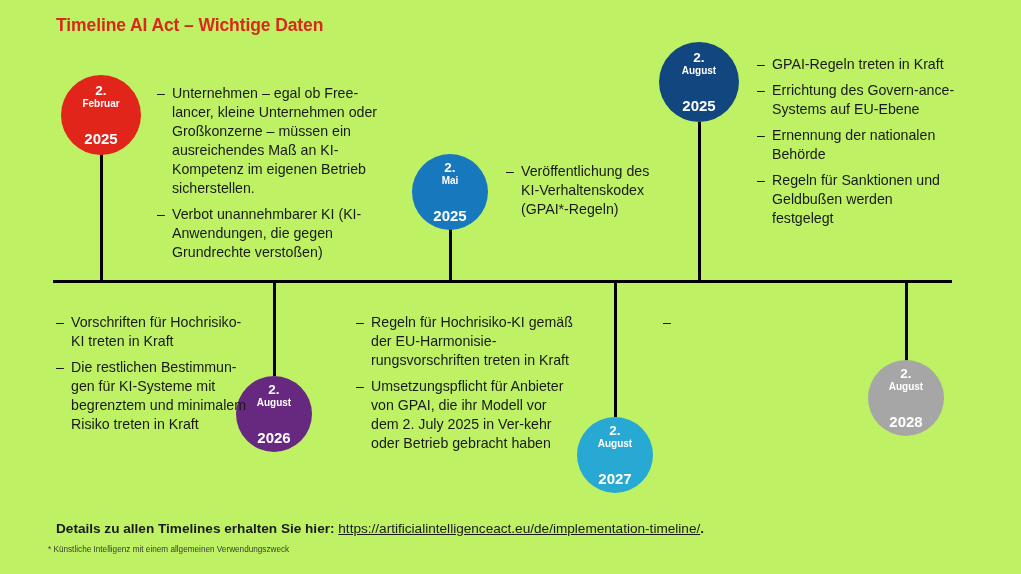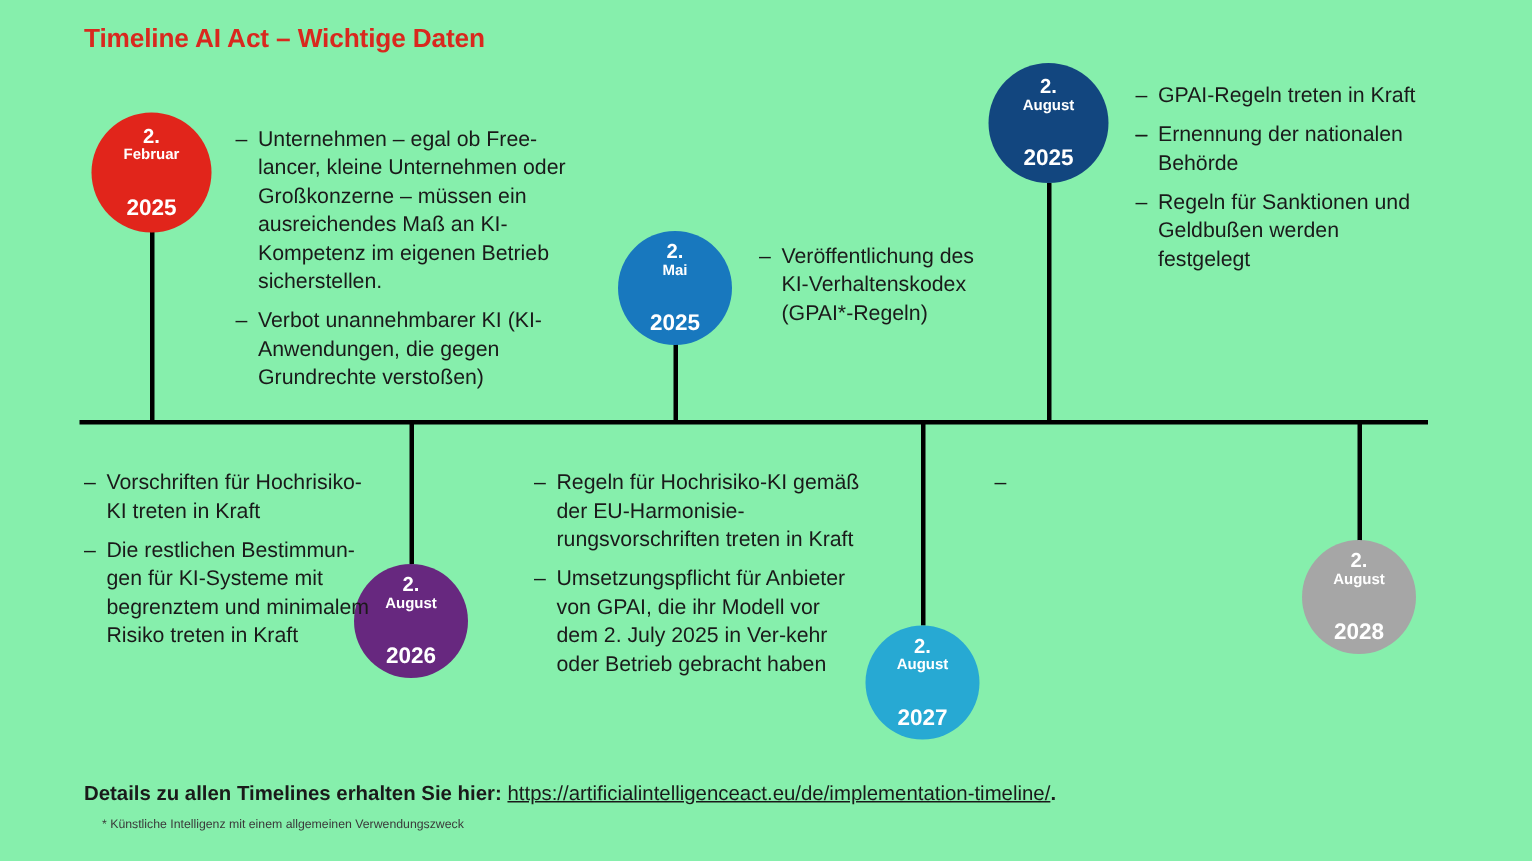--- a/index.html
+++ b/index.html
@@ -8,21 +8,21 @@
     background: #ffffff;
   }
   body {
     font-family: "Liberation Sans", sans-serif;
     -webkit-font-smoothing: antialiased;
   }
   #canvas {
     position: relative;
     width: 1021px;
     height: 574px;
-    background: #86efac;
+    background: #bef264;
     overflow: hidden;
     text-decoration: underline;
   }
 
   
   #title {
     position: absolute;
     left: 56px;
     top: 15px;
     font-size: 17.5px;
@@ -98,21 +98,21 @@
     color: #1a1a1a;
     white-space: nowrap;
   }
   #footer-link {
     font-weight: normal;
     color: #1a1a1a;
     text-decoration: underline;
   }
   #footnote {
     position: absolute;
-    left: 68px;
+    left: 48px;
     top: 545px;
     font-size: 8.2px;
     color: #3a3a3a;
     white-space: nowrap;
   }
 </style>
 </head>
 <body>
 
 <div id="canvas">
@@ -173,21 +173,21 @@
 
   <div class="block" style="left:506px; top:162px; width:165px;">
     <ul>
       <li><span class="dash">–</span><span>Veröffentlichung des KI-Verhaltenskodex (GPAI*-Regeln)</span></li>
     </ul>
   </div>
 
   <div class="block" style="left:757px; top:55px; width:198px;">
     <ul>
       <li><span class="dash">–</span><span>GPAI-Regeln treten in Kraft</span></li>
-      <li><span class="dash">–</span></li>
+      <li><span class="dash">–</span><span>Errichtung des Govern-ance-Systems auf EU-Ebene</span></li>
       <li><span class="dash">–</span><span>Ernennung der nationalen Behörde</span></li>
       <li><span class="dash">–</span><span>Regeln für Sanktionen und Geldbußen werden festgelegt</span></li>
     </ul>
   </div>
 
   <div class="block" style="left:56px; top:313px; width:198px;">
     <ul>
       <li><span class="dash">–</span><span>Vorschriften für Hochrisiko-KI treten in Kraft</span></li>
       <li><span class="dash">–</span><span>Die restlichen Bestimmun-gen für KI-Systeme mit begrenztem und minimalem Risiko treten in Kraft</span></li>
     </ul>

